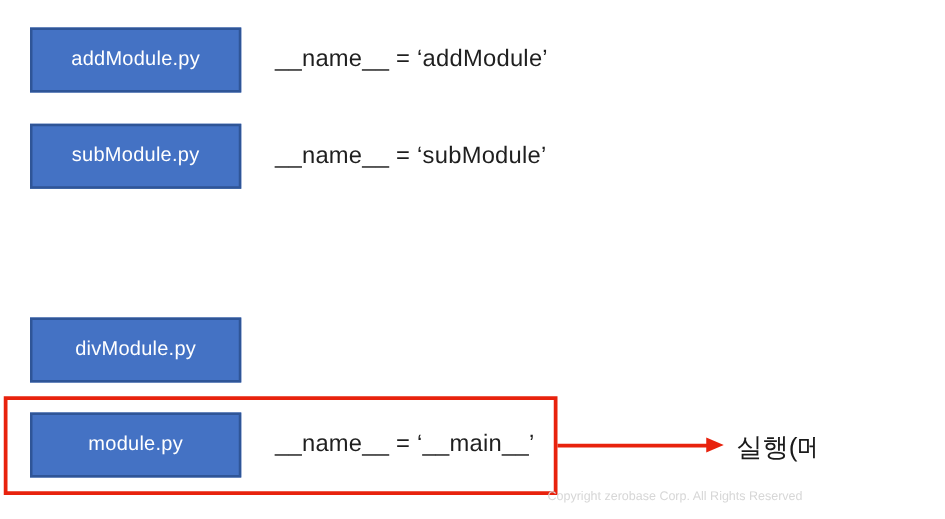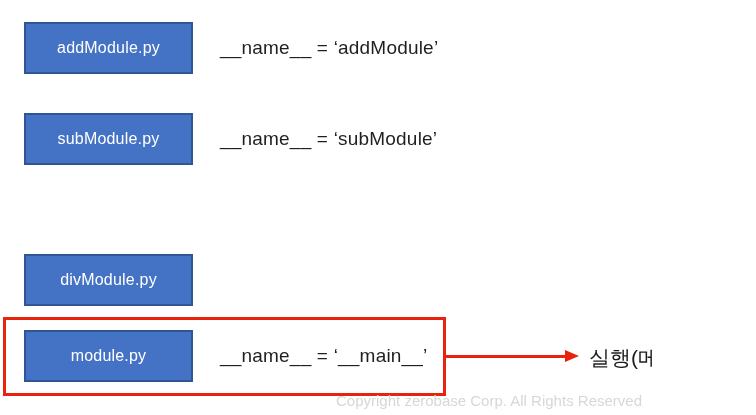--- a/index.html
+++ b/index.html
@@ -16,21 +16,21 @@
     display:flex;align-items:center;justify-content:center;
     color:var(--box-text,#ffffff);
     font-size:16px;letter-spacing:0.2px;
   }
   .name-text{
     position:absolute;left:220px;top:0;height:52px;
     display:flex;align-items:center;
     color:var(--name-text,#1f1f1f);
     font-size:19px;white-space:pre;letter-spacing:0.2px;
   }
-  .row-1{top:22px;} .row-2{top:113px;} .row-3{top:177px;} .row-4{top:254px;} .row-5{top:330px;}
+  .row-1{top:22px;} .row-2{top:99px;} .row-3{top:177px;} .row-4{top:254px;} .row-5{top:330px;}
   .highlight-rect{
     position:absolute;left:3px;top:317px;width:443px;height:79px;
     box-sizing:border-box;
     border:3px solid var(--accent-red,#e8220d);
     background:transparent;
   }
   .arrow-line{
     position:absolute;left:446px;top:355px;width:121px;height:3px;
     background:var(--accent-red,#e8220d);
   }
@@ -39,21 +39,21 @@
     border-top:6px solid transparent;
     border-bottom:6px solid transparent;
     border-left:14px solid var(--accent-red,#e8220d);
   }
   .annotation-label{
     position:absolute;left:589px;top:344px;
     font-size:21px;color:#1a1a1a;white-space:nowrap;text-align:right;
   }
   .copyright{
     position:absolute;right:10px;top:392px;
-    font-size:15px;color:var(--footer-text,#d7d7d7);white-space:nowrap;text-align:right;
+    font-size:10px;color:var(--footer-text,#d7d7d7);white-space:nowrap;text-align:right;
   }
 </style>
 </head>
 <body>
 
 <div id="stage">
 
   <div class="row row-1">
     <div class="module-box">
       <span>addModule.py</span>

